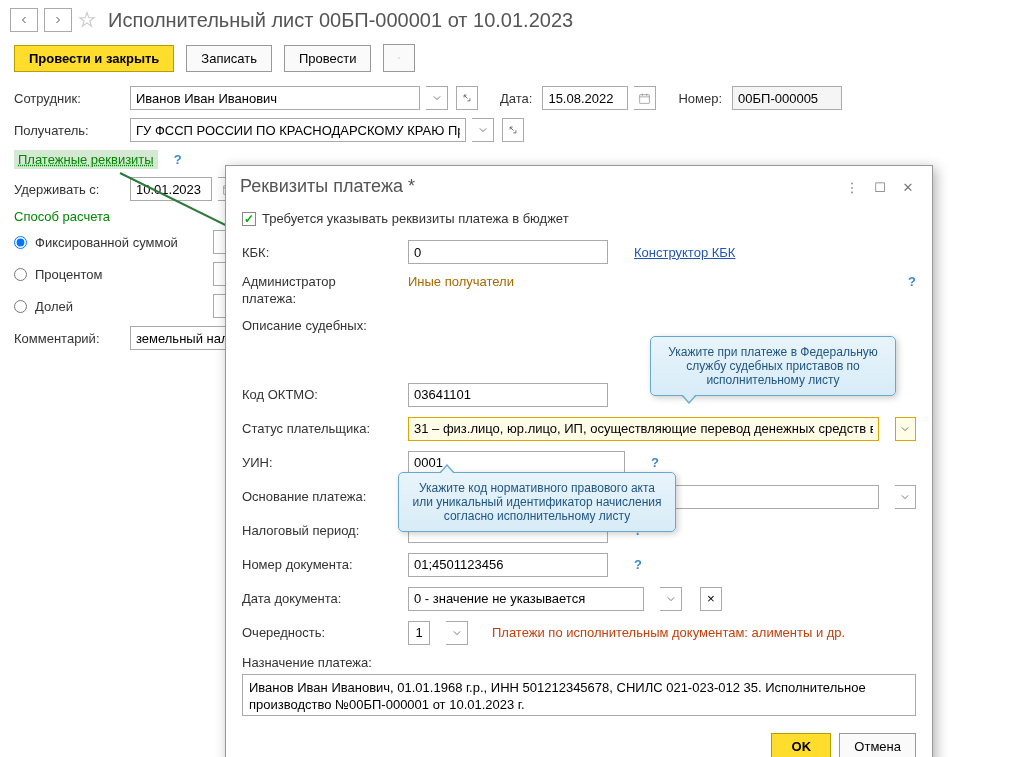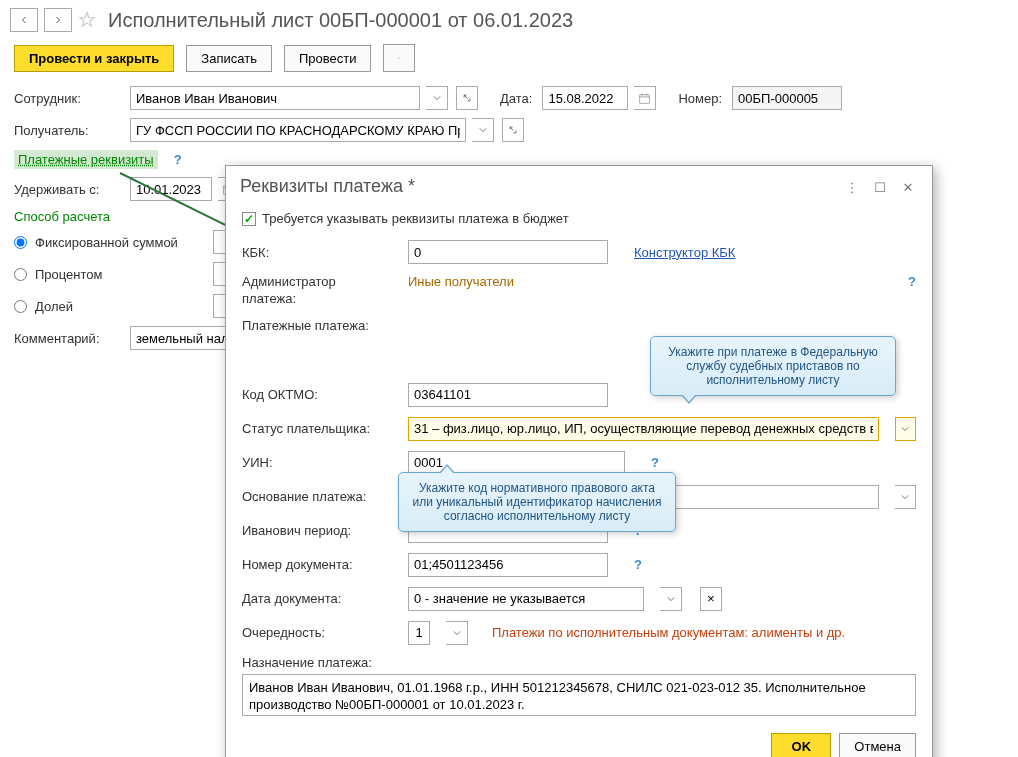--- a/index.html
+++ b/index.html
@@ -59,21 +59,21 @@
       </svg>
     </button>
   <button class="nav-btn">
       <svg viewBox="0 0 24 24">
         <path d="M9 6l6 6-6 6" stroke="#555" stroke-width="2" fill="none"></path>
       </svg>
     </button>
   <svg class="star-icon" viewBox="0 0 24 24">
       <path d="M12 2l2.5 7h7l-5.7 4.3 2.2 7-6-4.5-6 4.5 2.2-7L2.5 9h7z" fill="none" stroke="#ccc" stroke-width="1.5"></path>
     </svg>
-  <span class="page-title">Исполнительный лист 00БП-000001 от 06.01.2023</span>
+  <span class="page-title">Исполнительный лист 00БП-000001 от 10.01.2023</span>
 </div>
 
 <div class="toolbar">
   <button class="btn btn-primary">Провести и закрыть</button>
   <button class="btn">Записать</button>
   <button class="btn">Провести</button>
   <button class="btn btn-icon">
       <svg width="14" height="14" viewBox="0 0 24 24">
         <path d="M21 11l-9 9a5 5 0 01-7-7l9-9a3.5 3.5 0 015 5l-9 9a2 2 0 01-3-3l8-8" stroke="#666" stroke-width="1.6" fill="none"></path>
       </svg>
@@ -192,21 +192,21 @@
       <span class="blue-link" style="margin-left:10px">Конструктор КБК</span>
     </div>
 
     <div class="m-row" style="align-items:flex-start">
       <span class="m-label" style="line-height:1.3">Администратор платежа:</span>
       <span class="readonly-text">Иные получатели</span>
       <span class="help-icon" style="margin-left:auto">?</span>
     </div>
 
     <div class="m-row" style="margin-bottom:50px">
-      <span class="m-label">Платежные платежа:</span>
+      <span class="m-label">Описание судебных:</span>
     </div>
 
     <div class="m-row">
       <span class="m-label">Код ОКТМО:</span>
       <input class="m-input" style="width: 200px;" value="03641101">
     </div>
 
     <div class="m-row">
       <span class="m-label">Статус плательщика:</span>
       <input class="m-input highlight-field" style="width: 486px;" value="31 – физ.лицо, юр.лицо, ИП, осуществляющие перевод денежных средств в сче">
@@ -227,21 +227,21 @@
       <span class="m-label">Основание платежа:</span>
       <input class="m-input" style="width: 486px;">
       <button class="select-btn">
           <svg width="8" height="8" viewBox="0 0 10 10">
             <path d="M1 3l4 4 4-4" stroke="#555" fill="none"></path>
           </svg>
         </button>
     </div>
 
     <div class="m-row">
-      <span class="m-label">Иванович период:</span>
+      <span class="m-label">Налоговый период:</span>
       <input class="m-input" style="width: 200px;">
       <span class="help-icon">?</span>
     </div>
 
     <div class="m-row">
       <span class="m-label">Номер документа:</span>
       <input class="m-input" style="width: 200px;" value="01;4501123456">
       <span class="help-icon">?</span>
     </div>
 

